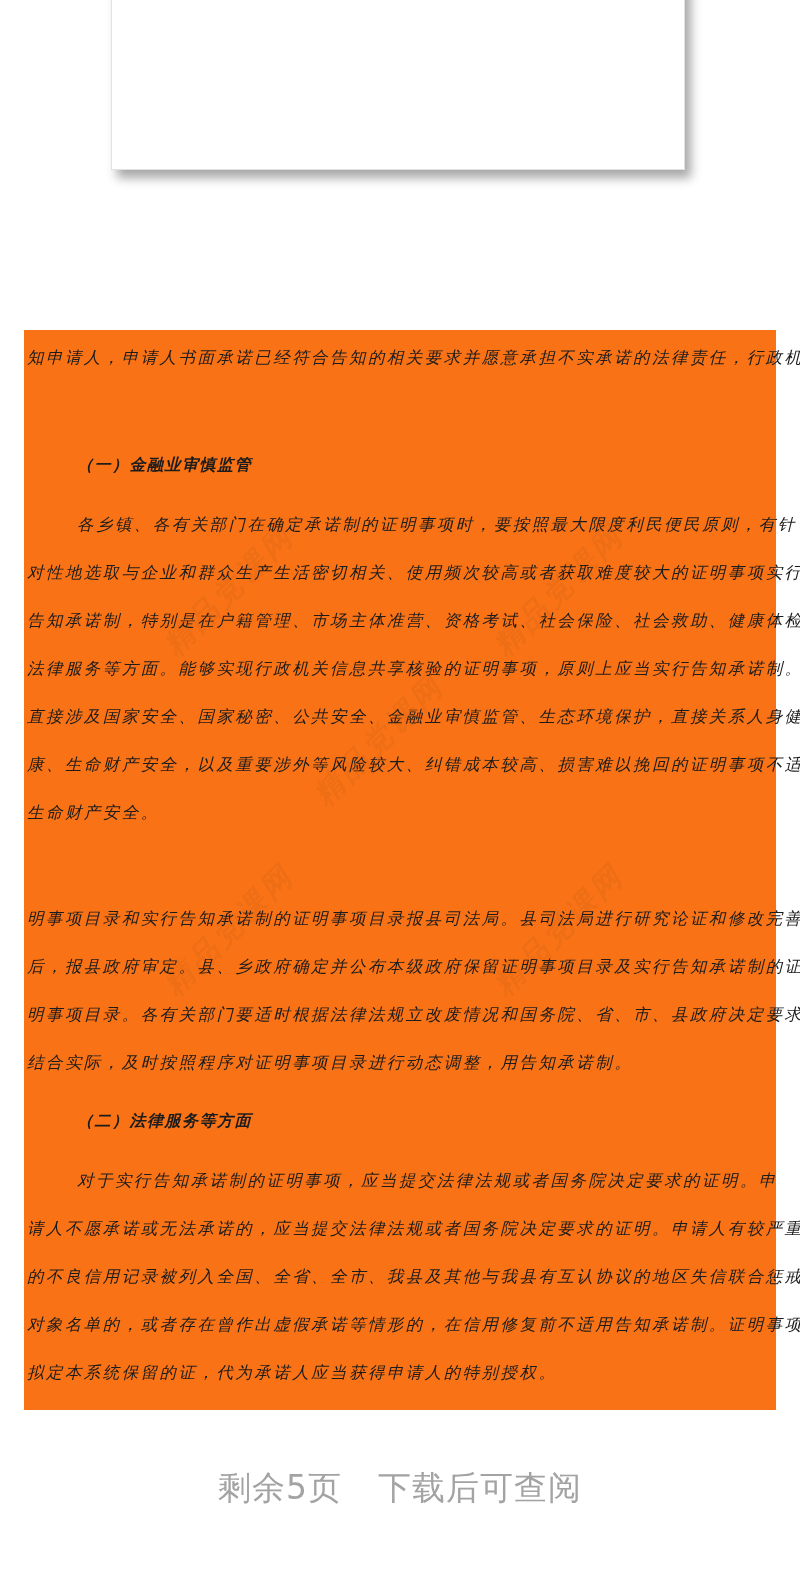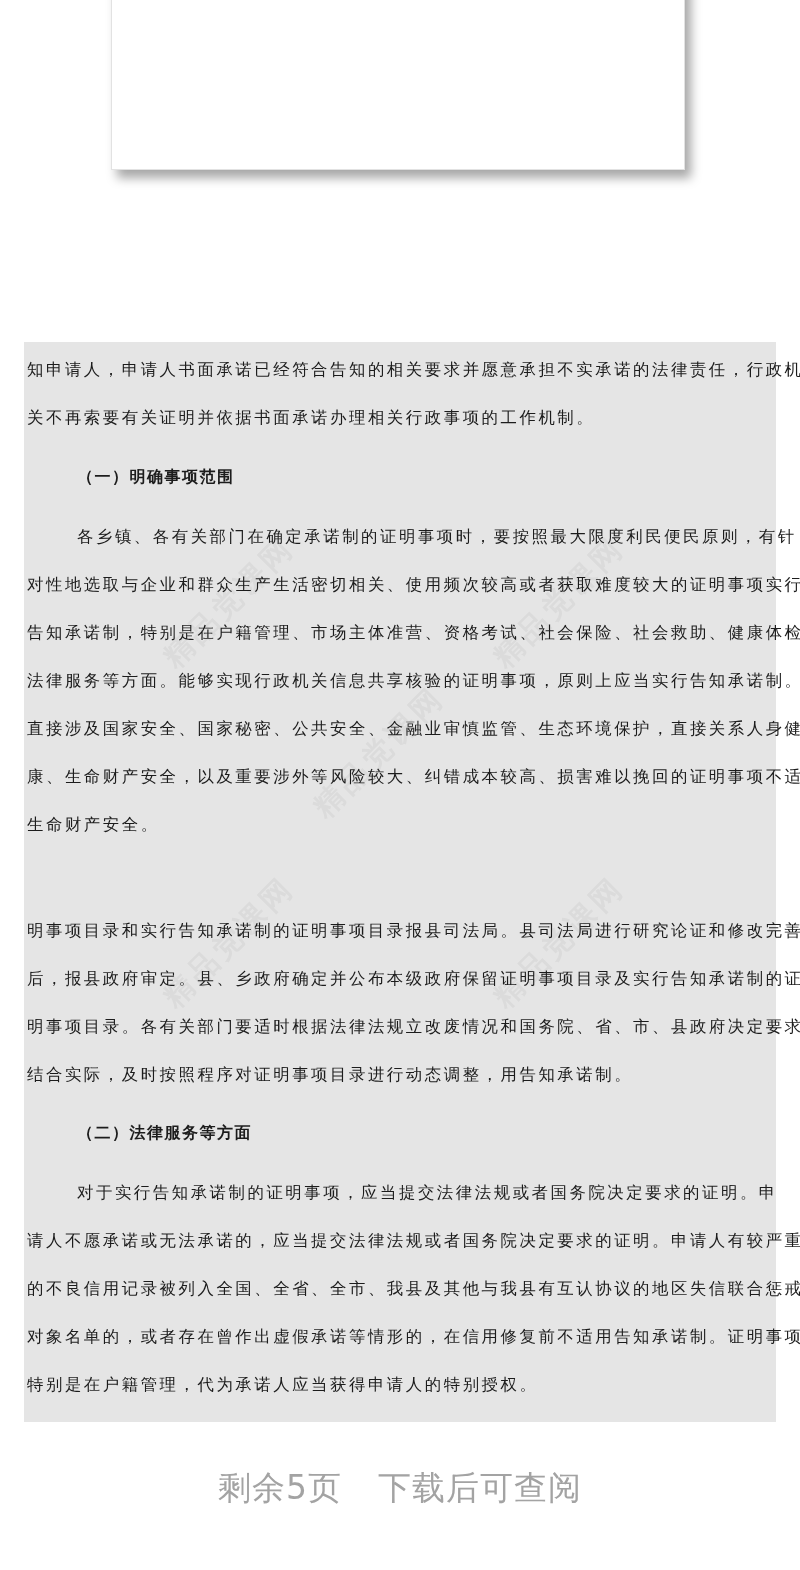--- a/index.html
+++ b/index.html
@@ -23,24 +23,25 @@
       width: 572px;
       height: 188px;
       background: #ffffff;
       border: 1px solid #e2e2e2;
       box-shadow: 6px 8px 10px rgba(0,0,0,0.35);
     }
     
     .page {
       position: absolute;
       left: 24px;
-      top: 342px;
+      top: 330px;
       width: 752px;
       height: 1080px;
-      background: #e5e5e5;
+      background: #f97316;
+      font-style: italic;
     }
     .text-line {
       position: absolute;
       left: 3px;
       white-space: nowrap;
       font-size: 16.4px;
       letter-spacing: 2.55px;
       line-height: 24px;
       color: #1c1c1c;
     }
@@ -91,44 +92,43 @@
 </head>
 <body>
 
 <div class="prev-page">
   
 </div>
 
 <div class="page">
 
   <div class="text-line" style="top:16px;">知申请人，申请人书面承诺已经符合告知的相关要求并愿意承担不实承诺的法律责任，行政机</div>
-  <div class="text-line" style="top:64px;">关不再索要有关证明并依据书面承诺办理相关行政事项的工作机制。</div>
 
-  <div class="heading" style="top:123px;">（一）明确事项范围</div>
+  <div class="heading" style="top:123px;">（一）金融业审慎监管</div>
 
   <div class="text-line indent" style="top:183px;">各乡镇、各有关部门在确定承诺制的证明事项时，要按照最大限度利民便民原则，有针</div>
   <div class="text-line" style="top:231px;">对性地选取与企业和群众生产生活密切相关、使用频次较高或者获取难度较大的证明事项实行</div>
   <div class="text-line" style="top:279px;">告知承诺制，特别是在户籍管理、市场主体准营、资格考试、社会保险、社会救助、健康体检、</div>
   <div class="text-line" style="top:327px;">法律服务等方面。能够实现行政机关信息共享核验的证明事项，原则上应当实行告知承诺制。</div>
   <div class="text-line" style="top:375px;">直接涉及国家安全、国家秘密、公共安全、金融业审慎监管、生态环境保护，直接关系人身健</div>
   <div class="text-line" style="top:423px;">康、生命财产安全，以及重要涉外等风险较大、纠错成本较高、损害难以挽回的证明事项不适</div>
   <div class="text-line" style="top:471px;">生命财产安全。</div>
 
   <div class="text-line" style="top:577px;">明事项目录和实行告知承诺制的证明事项目录报县司法局。县司法局进行研究论证和修改完善</div>
   <div class="text-line" style="top:625px;">后，报县政府审定。县、乡政府确定并公布本级政府保留证明事项目录及实行告知承诺制的证</div>
   <div class="text-line" style="top:673px;">明事项目录。各有关部门要适时根据法律法规立改废情况和国务院、省、市、县政府决定要求，</div>
   <div class="text-line" style="top:721px;">结合实际，及时按照程序对证明事项目录进行动态调整，用告知承诺制。</div>
 
   <div class="heading" style="top:779px;">（二）法律服务等方面</div>
 
   <div class="text-line indent" style="top:839px;">对于实行告知承诺制的证明事项，应当提交法律法规或者国务院决定要求的证明。申</div>
   <div class="text-line" style="top:887px;">请人不愿承诺或无法承诺的，应当提交法律法规或者国务院决定要求的证明。申请人有较严重</div>
   <div class="text-line" style="top:935px;">的不良信用记录被列入全国、全省、全市、我县及其他与我县有互认协议的地区失信联合惩戒</div>
   <div class="text-line" style="top:983px;">对象名单的，或者存在曾作出虚假承诺等情形的，在信用修复前不适用告知承诺制。证明事项</div>
-  <div class="text-line" style="top:1031px;">特别是在户籍管理，代为承诺人应当获得申请人的特别授权。</div>
+  <div class="text-line" style="top:1031px;">拟定本系统保留的证，代为承诺人应当获得申请人的特别授权。</div>
 
   <div class="watermark" style="left:120px; top:240px;">精品党课网</div>
   <div class="watermark" style="left:450px; top:240px;">精品党课网</div>
   <div class="watermark" style="left:270px; top:390px;">精品党课网</div>
   <div class="watermark" style="left:120px; top:580px;">精品党课网</div>
   <div class="watermark" style="left:450px; top:580px;">精品党课网</div>
 </div>
 
 <div class="remaining">
   <span>剩余5页</span><span class="gap"></span><span>下载后可查阅</span>

